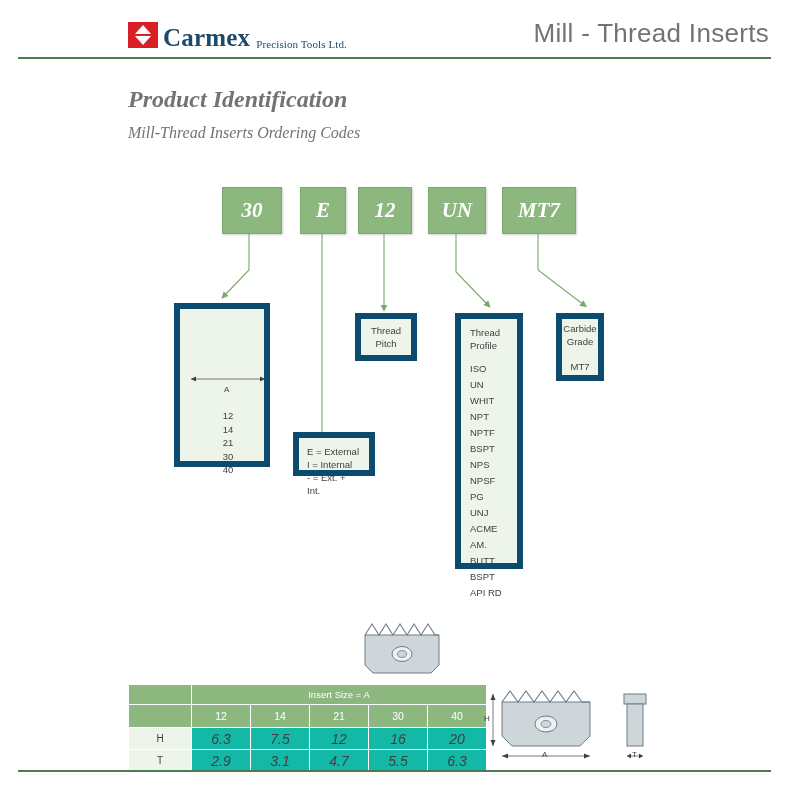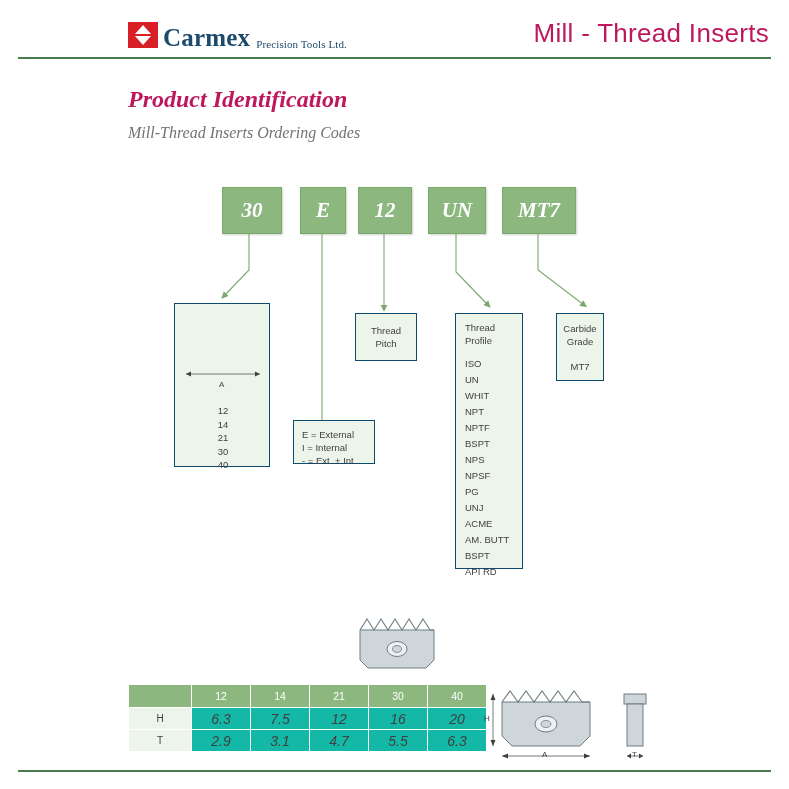--- a/index.html
+++ b/index.html
@@ -30,21 +30,21 @@
     top: 57px;
     width: 753px;
     height: 2px;
     background: #4a7c4e;
   }
   .header-title {
     position: absolute;
     right: 20px;
     top: 18px;
     font-size: 26px;
-    color: #be185d;
+    color: #737373;
     font-family: "Liberation Sans", sans-serif;
     letter-spacing: 0.3px;
   }
   .logo-wrap {
     position: absolute;
     left: 128px;
     top: 22px;
     display: flex;
     align-items: flex-end;
     justify-content: center;
@@ -99,21 +99,21 @@
   }
 
   
   .page-title {
     position: absolute;
     left: 128px;
     top: 86px;
     font-size: 24px;
     font-style: italic;
     font-weight: bold;
-    color: #be185d;
+    color: #737373;
     font-family: "Liberation Serif", serif;
   }
   .page-subtitle {
     position: absolute;
     left: 128px;
     top: 124px;
     font-size: 16px;
     font-style: italic;
     color: #737373;
     font-family: "Liberation Serif", serif;
@@ -132,21 +132,21 @@
     font-style: italic;
     font-weight: bold;
     font-size: 21px;
     box-shadow: 1px 1px 2px rgba(0,0,0,0.18);
   }
 
   
   .box {
     position: absolute;
     background: #edf4ea;
-    border: 1px solid #0c4a6e;
+    border: 6px solid #0c4a6e;
     font-size: 9.5px;
     color: #3f3f3f;
     box-sizing: border-box;
   }
   .box-lines {
     padding: 7px 8px;
     line-height: 13px;
   }
   .box-center {
     display: flex;
@@ -299,21 +299,21 @@
   <div class="dwg-label" style="left:44px; top:76px;">A</div>
   <div class="box-list-center" style="position:absolute; left:0; top:94px; width:96px;">
     <div>12</div>
     <div>14</div>
     <div>21</div>
     <div>30</div>
     <div>40</div>
   </div>
 </div>
 
-<div class="box box-lines" style="left:293px; top:420px; width:82px; height:44px;">
+<div class="box box-lines" style="left:293px; top:432px; width:82px; height:44px;">
   <div>E = External</div>
   <div>I  = Internal</div>
   <div>-  = Ext. + Int.</div>
 </div>
 
 <div class="box box-center" style="left:355px; top:313px; width:62px; height:48px;">
   <div>Thread</div>
   <div>Pitch</div>
 </div>
 
@@ -342,20 +342,24 @@
 
 <div class="box box-center" style="left:556px; top:313px; width:48px; height:68px;">
   <div>Carbide</div>
   <div>Grade</div>
   <div style="height:12px;"></div>
   <div>MT7</div>
 </div>
 
 <table class="tbl">
   <tbody>
+      <tr>
+    <td class="hdr"></td>
+    <td class="hdr" colspan="5">Insert Size = A</td>
+  </tr>
   <tr>
     <td class="sub"></td>
     <td class="sub">12</td>
     <td class="sub">14</td>
     <td class="sub">21</td>
     <td class="sub">30</td>
     <td class="sub">40</td>
   </tr>
   <tr>
     <td class="rowlbl">H</td>

